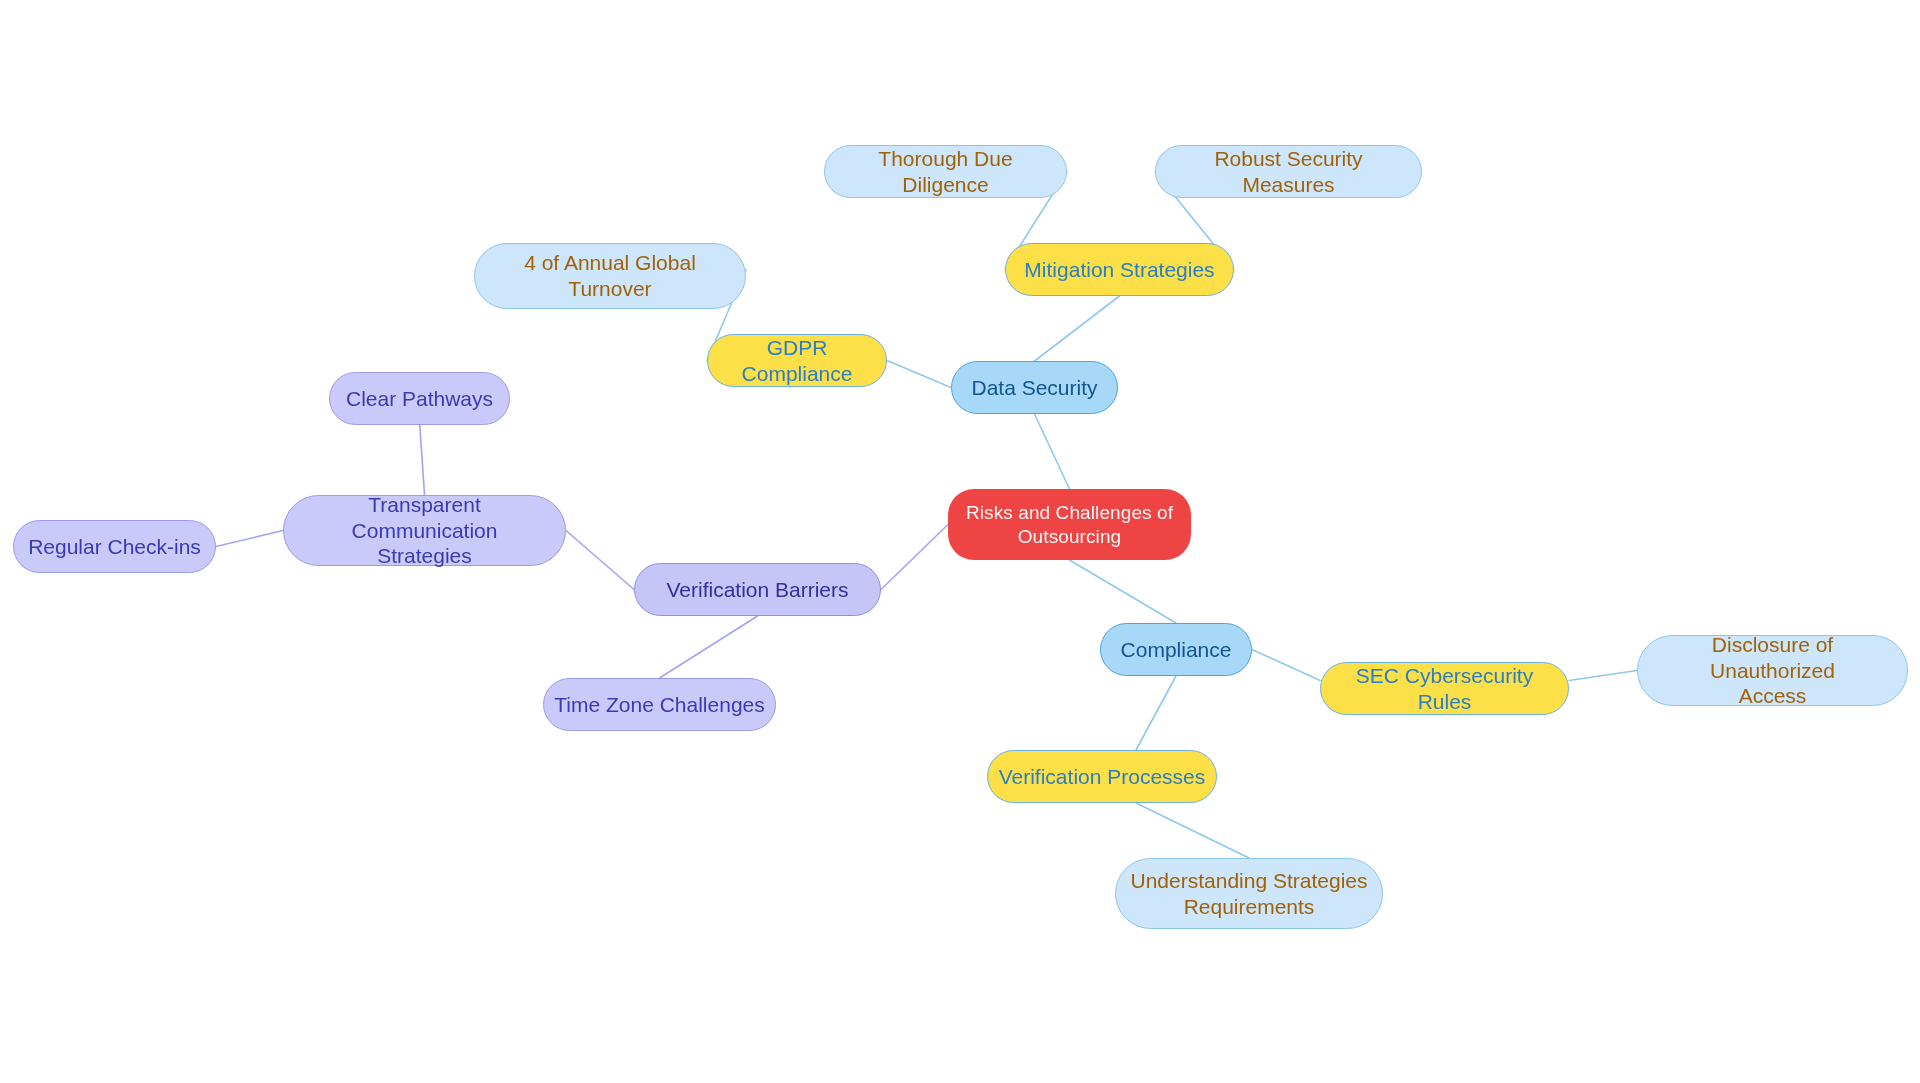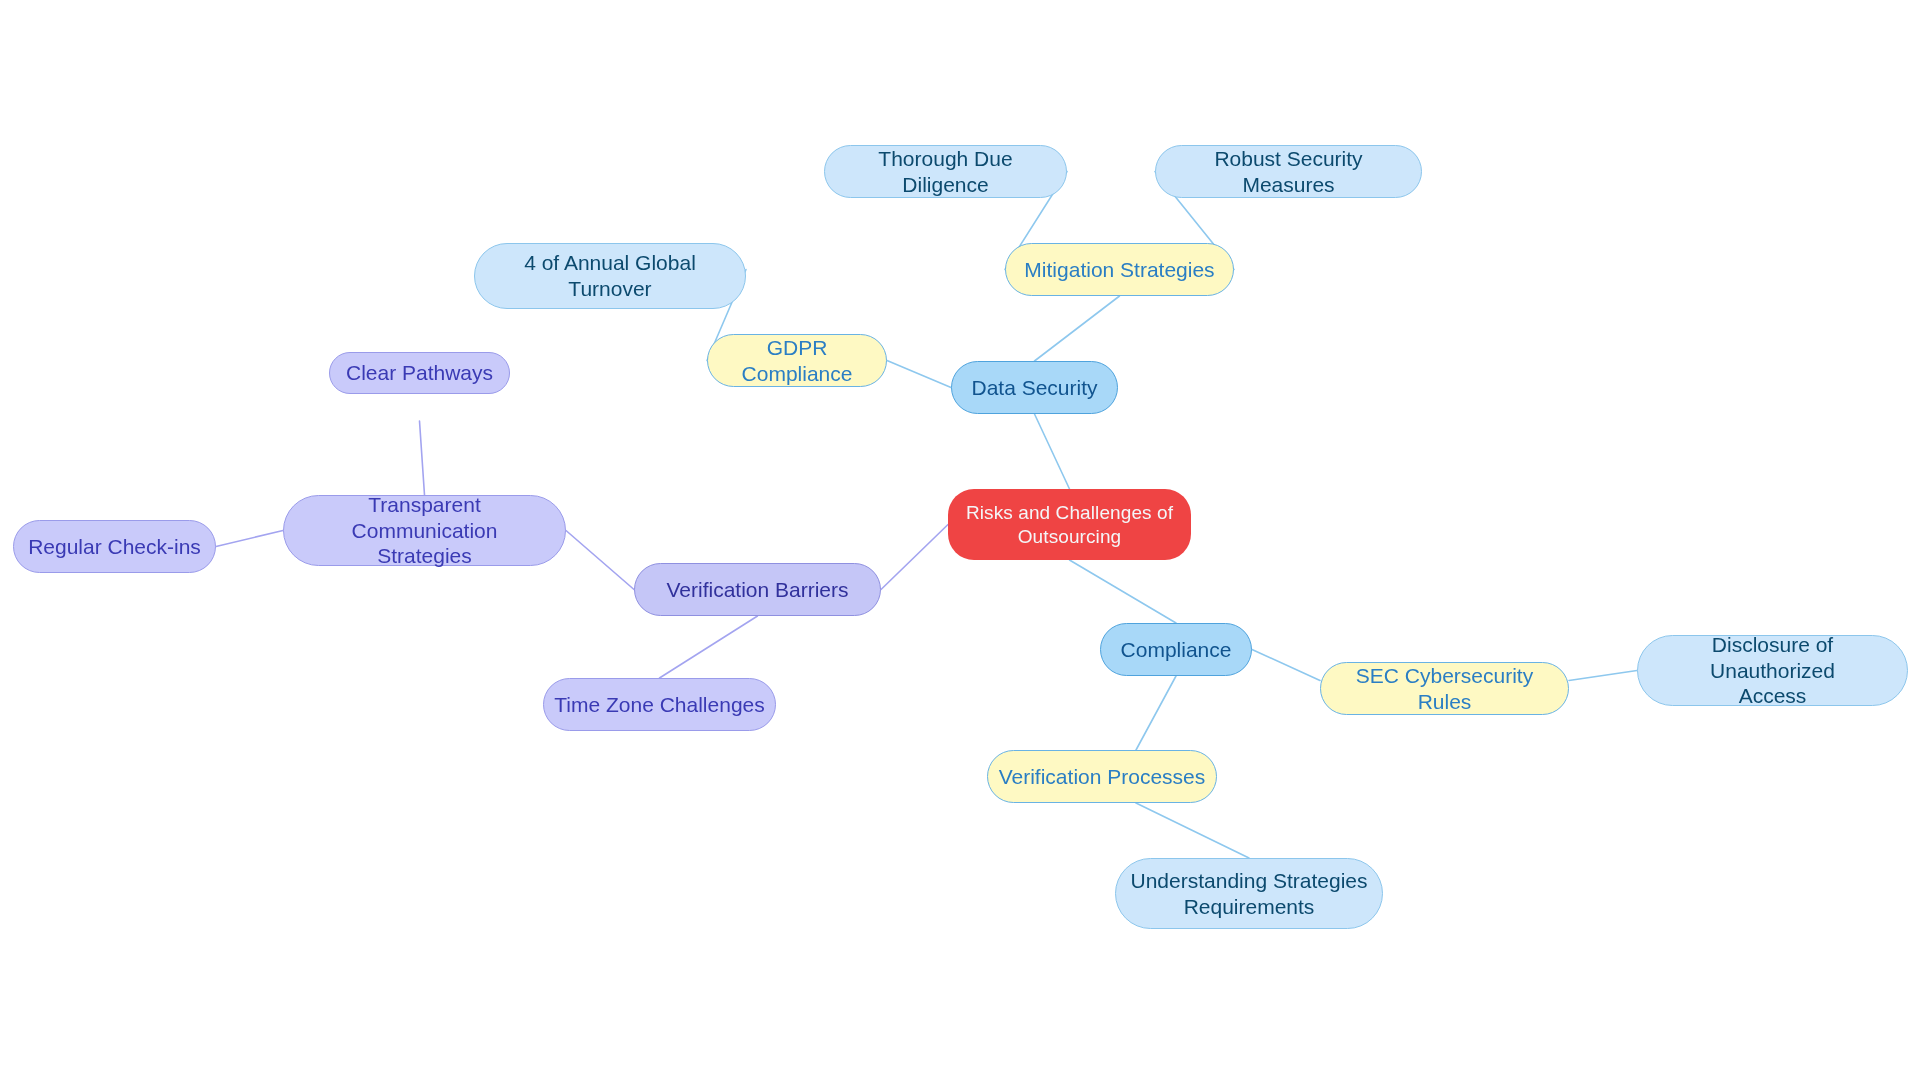--- a/index.html
+++ b/index.html
@@ -50,29 +50,29 @@
     letter-spacing: 0.1px;
   }
   .lvl-blue-1 {
     background: #a8d8f8;
     border-color: #4fa3dd;
     color: #11548f;
     font-size: 21px;
     text-align: center;
   }
   .lvl-blue-2 {
-    background: #fef9c3;
+    background: #fde047;
     border-color: #69b3e4;
     color: #2a7ec4;
     font-size: 21px;
   }
   .lvl-blue-3 {
     background: #cde6fb;
     border-color: #8cc6ec;
-    color: #0c4a6e;
+    color: #a16207;
     font-size: 21px;
   }
   .lvl-purple-1 {
     background: #c5c6f7;
     border-color: #8f90e0;
     color: #31319c;
     font-size: 21px;
   }
   .lvl-purple-2 {
     background: #c9cafa;
@@ -116,16 +116,16 @@
       <div class="node lvl-blue-2" style="left: 1320px; top: 662px; width: 249px; height: 53px;">SEC Cybersecurity Rules</div>
       <div class="node lvl-blue-3" style="left: 1637px; top: 635px; width: 271px; height: 71px;">Disclosure of Unauthorized
 Access</div>
       <div class="node lvl-blue-2" style="left: 987px; top: 750px; width: 230px; height: 53px;">Verification Processes</div>
       <div class="node lvl-blue-3" style="left: 1115px; top: 858px; width: 268px; height: 71px;">Understanding Strategies
 Requirements</div>
       <div class="node lvl-purple-1" style="left: 634px; top: 563px; width: 247px; height: 53px;">Verification Barriers</div>
       <div class="node lvl-purple-2" style="left: 283px; top: 495px; width: 283px; height: 71px;">Transparent Communication
 Strategies</div>
       <div class="node lvl-purple-2" style="left: 13px; top: 520px; width: 203px; height: 53px;">Regular Check-ins</div>
-      <div class="node lvl-purple-2" style="left: 329px; top: 352px; width: 181px; height: 42px;">Clear Pathways</div>
+      <div class="node lvl-purple-2" style="left: 329px; top: 372px; width: 181px; height: 53px;">Clear Pathways</div>
       <div class="node lvl-purple-2" style="left: 543px; top: 678px; width: 233px; height: 53px;">Time Zone Challenges</div>
     </div>
 </div>
 
 </body></html>

